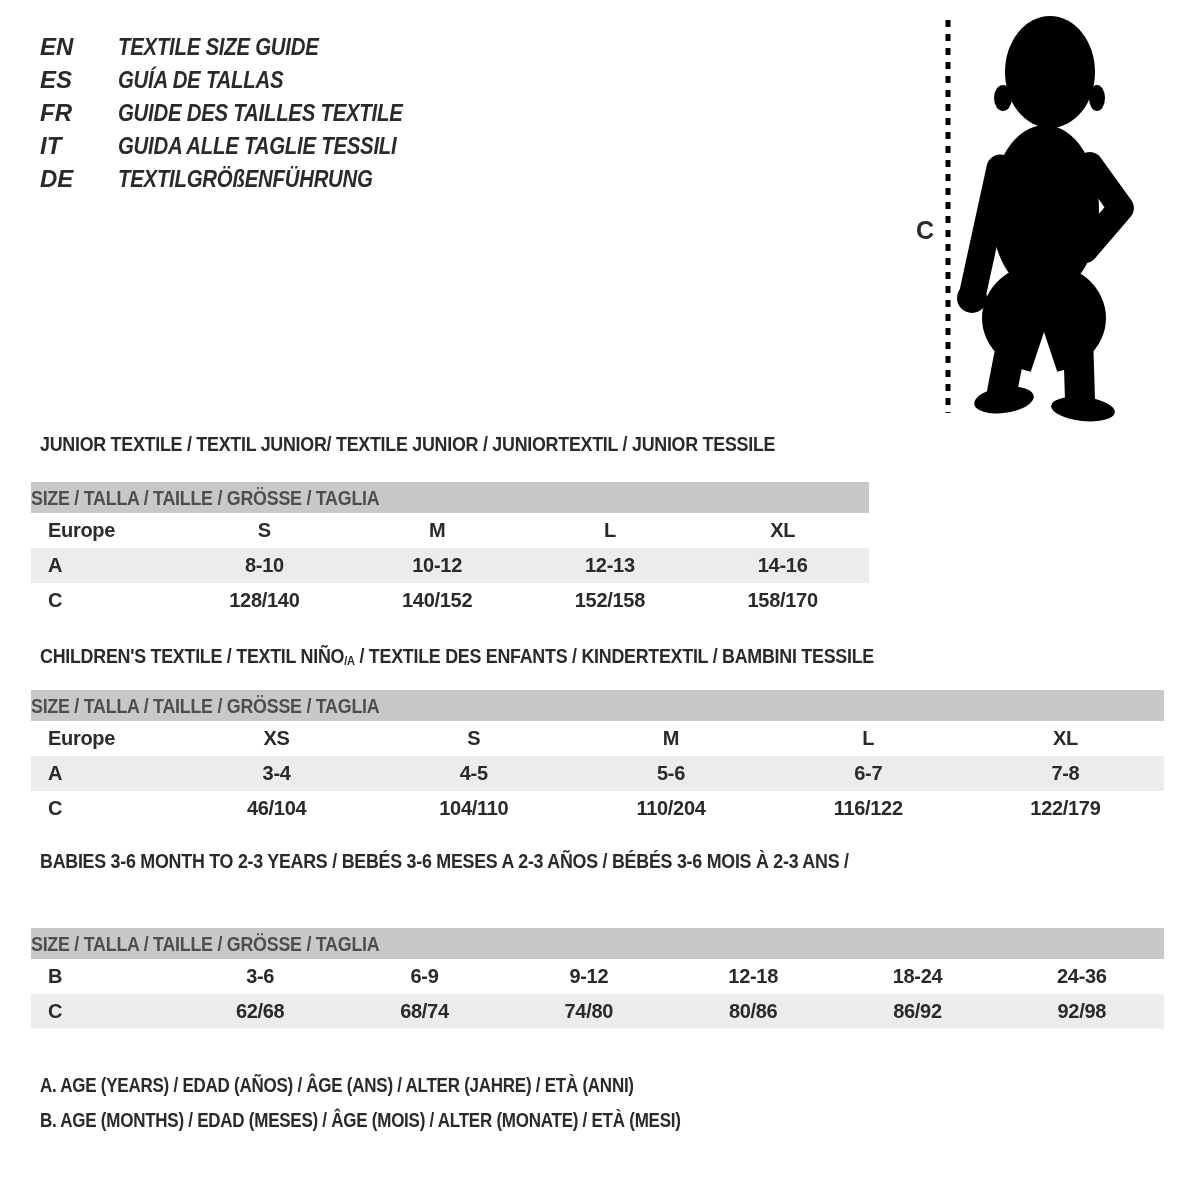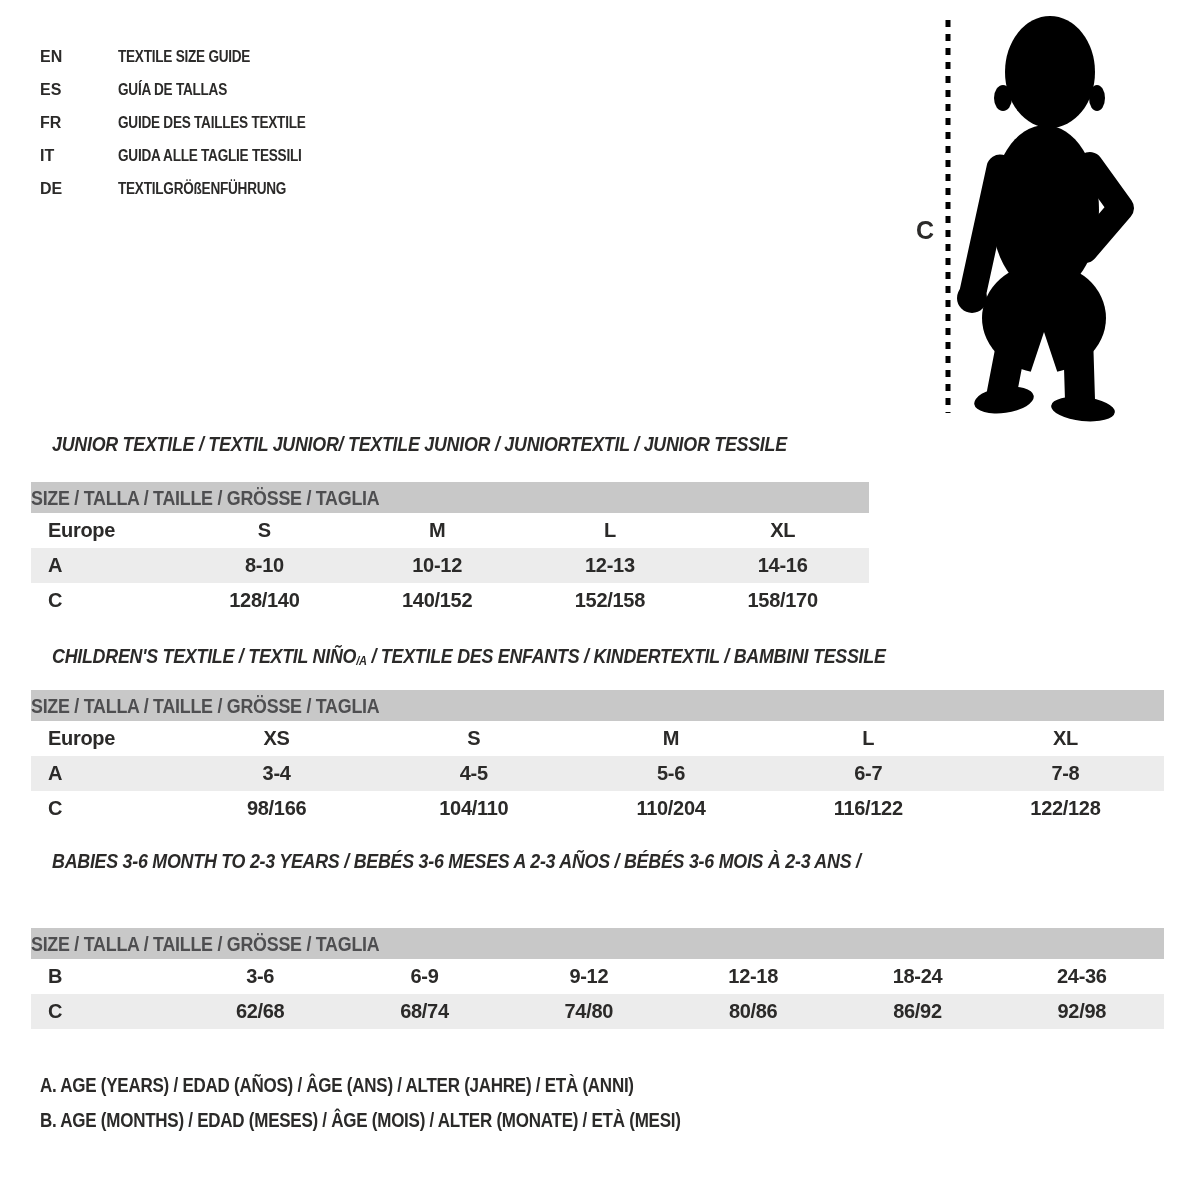--- a/index.html
+++ b/index.html
@@ -5,27 +5,27 @@
   html,body{margin:0;padding:0;background:#ffffff;}
   .page{
     position:relative;width:1200px;height:1200px;background:#ffffff;
     font-family:"Liberation Sans",sans-serif;font-weight:700;
     color:var(--ink,#2b2a29);overflow:hidden;
   }
   .cond{display:inline-block;transform:scaleX(0.85);transform-origin:0 50%;
         letter-spacing:-0.3px;white-space:nowrap;}
   
   .lang{position:absolute;left:40px;top:33px;}
-  .lang-row{display:flex;height:33px;align-items:flex-end;font-size:16px;}
+  .lang-row{display:flex;height:33px;align-items:flex-start;font-size:24px;font-style:italic;}
   .lang-code{width:78px;flex:0 0 78px;}
   
   .figure-svg{position:absolute;left:928px;top:10px;width:210px;height:412px;}
   .measure-label{position:absolute;left:916px;top:216px;font-size:25px;}
   
-  .section-title{position:absolute;left:52px;font-size:21px;height:24px;line-height:24px;font-style:italic;}
+  .section-title{position:absolute;left:40px;font-size:21px;height:24px;line-height:24px;}
   .title-junior{top:432px;}
   .title-children{top:644px;}
   .title-babies{top:843px;line-height:35px;height:70px;}
   .sub{font-size:13px;vertical-align:-2px;}
   
   .table{position:absolute;left:31px;}
   .t1{top:482px;width:838px;}
   .t2{top:690px;width:1133px;}
   .t3{top:928px;width:1133px;}
   .thead{height:31px;line-height:31px;
@@ -140,25 +140,25 @@
         <div class="trow">
           <div class="tcell tlabel">A</div>
           <div class="tcell">3-4</div>
           <div class="tcell">4-5</div>
           <div class="tcell">5-6</div>
           <div class="tcell">6-7</div>
           <div class="tcell">7-8</div>
         </div>
         <div class="trow">
           <div class="tcell tlabel">C</div>
-          <div class="tcell">98/166</div>
+          <div class="tcell">46/104</div>
           <div class="tcell">104/110</div>
           <div class="tcell">110/204</div>
           <div class="tcell">116/122</div>
-          <div class="tcell">122/128</div>
+          <div class="tcell">122/179</div>
         </div>
       </div>
   </div>
 
   <div class="section-title title-babies">
     <div><span class="cond">BABIES 3-6 MONTH TO 2-3 YEARS / BEBÉS 3-6 MESES A 2-3 AÑOS / BÉBÉS 3-6 MOIS À 2-3 ANS /</span></div>
   </div>
   <div class="table t3">
     <div class="thead">
       <span class="cond">SIZE / TALLA / TAILLE / GRÖSSE / TAGLIA</span>

